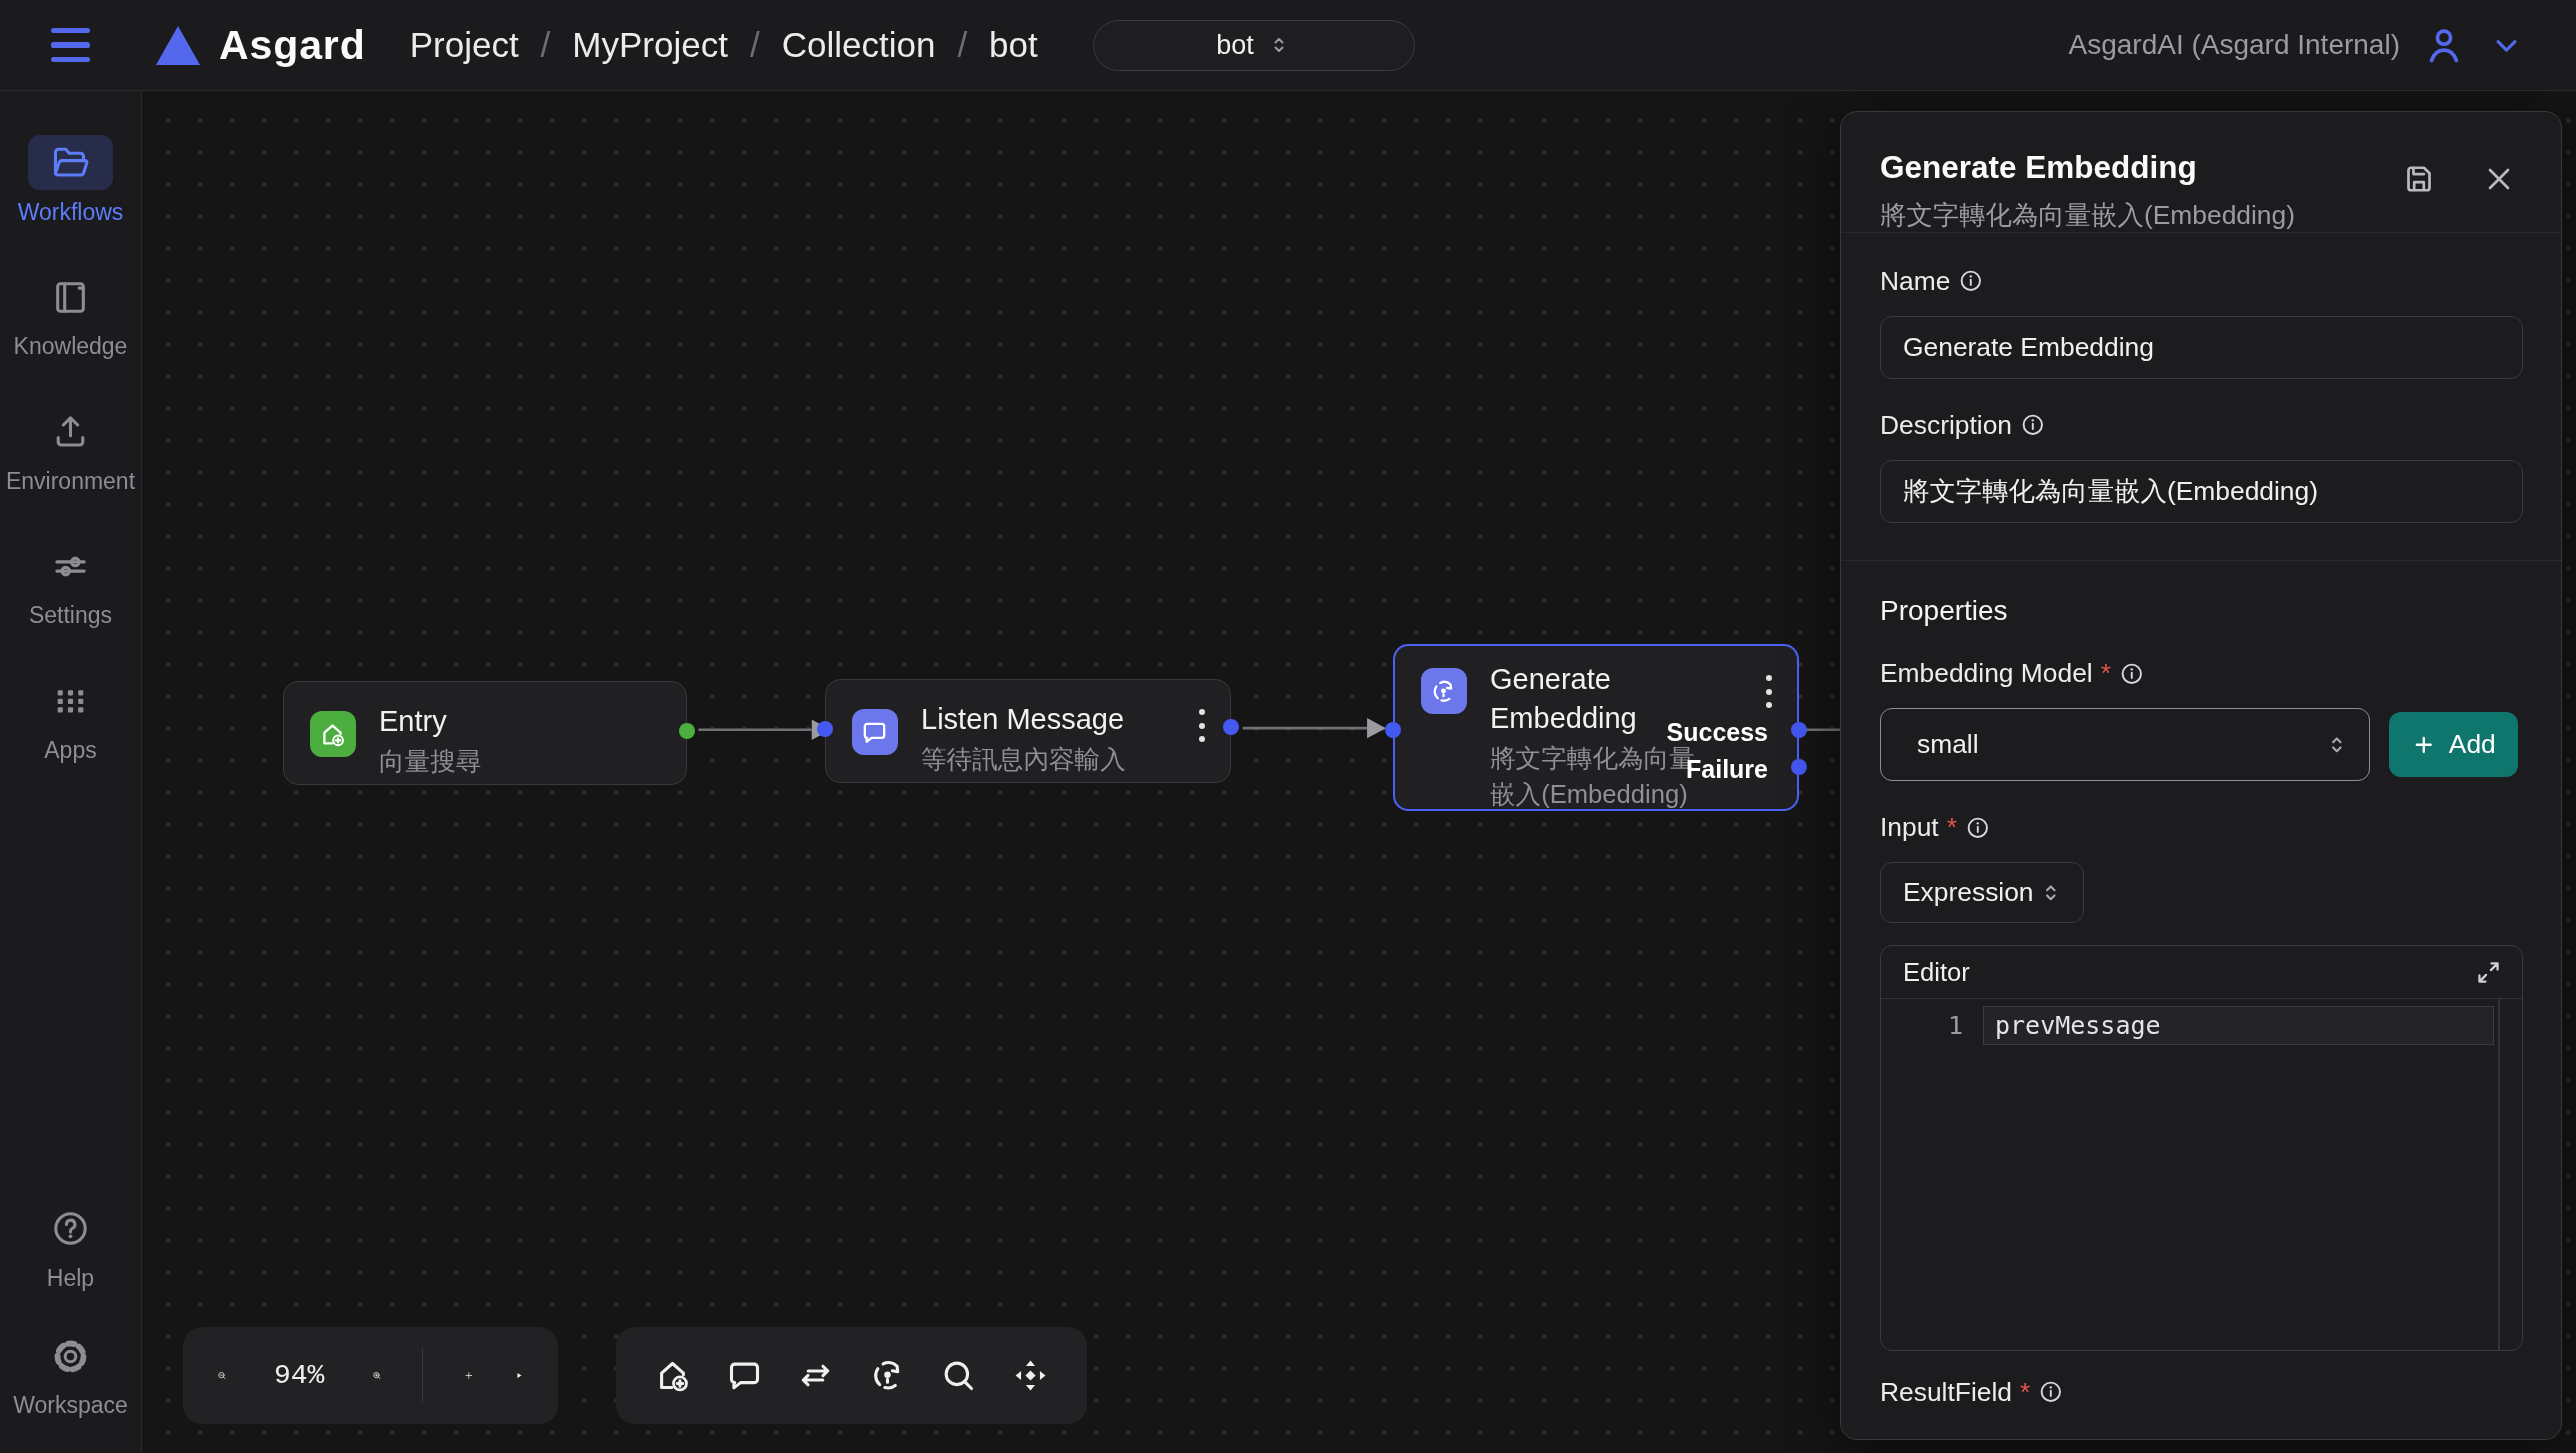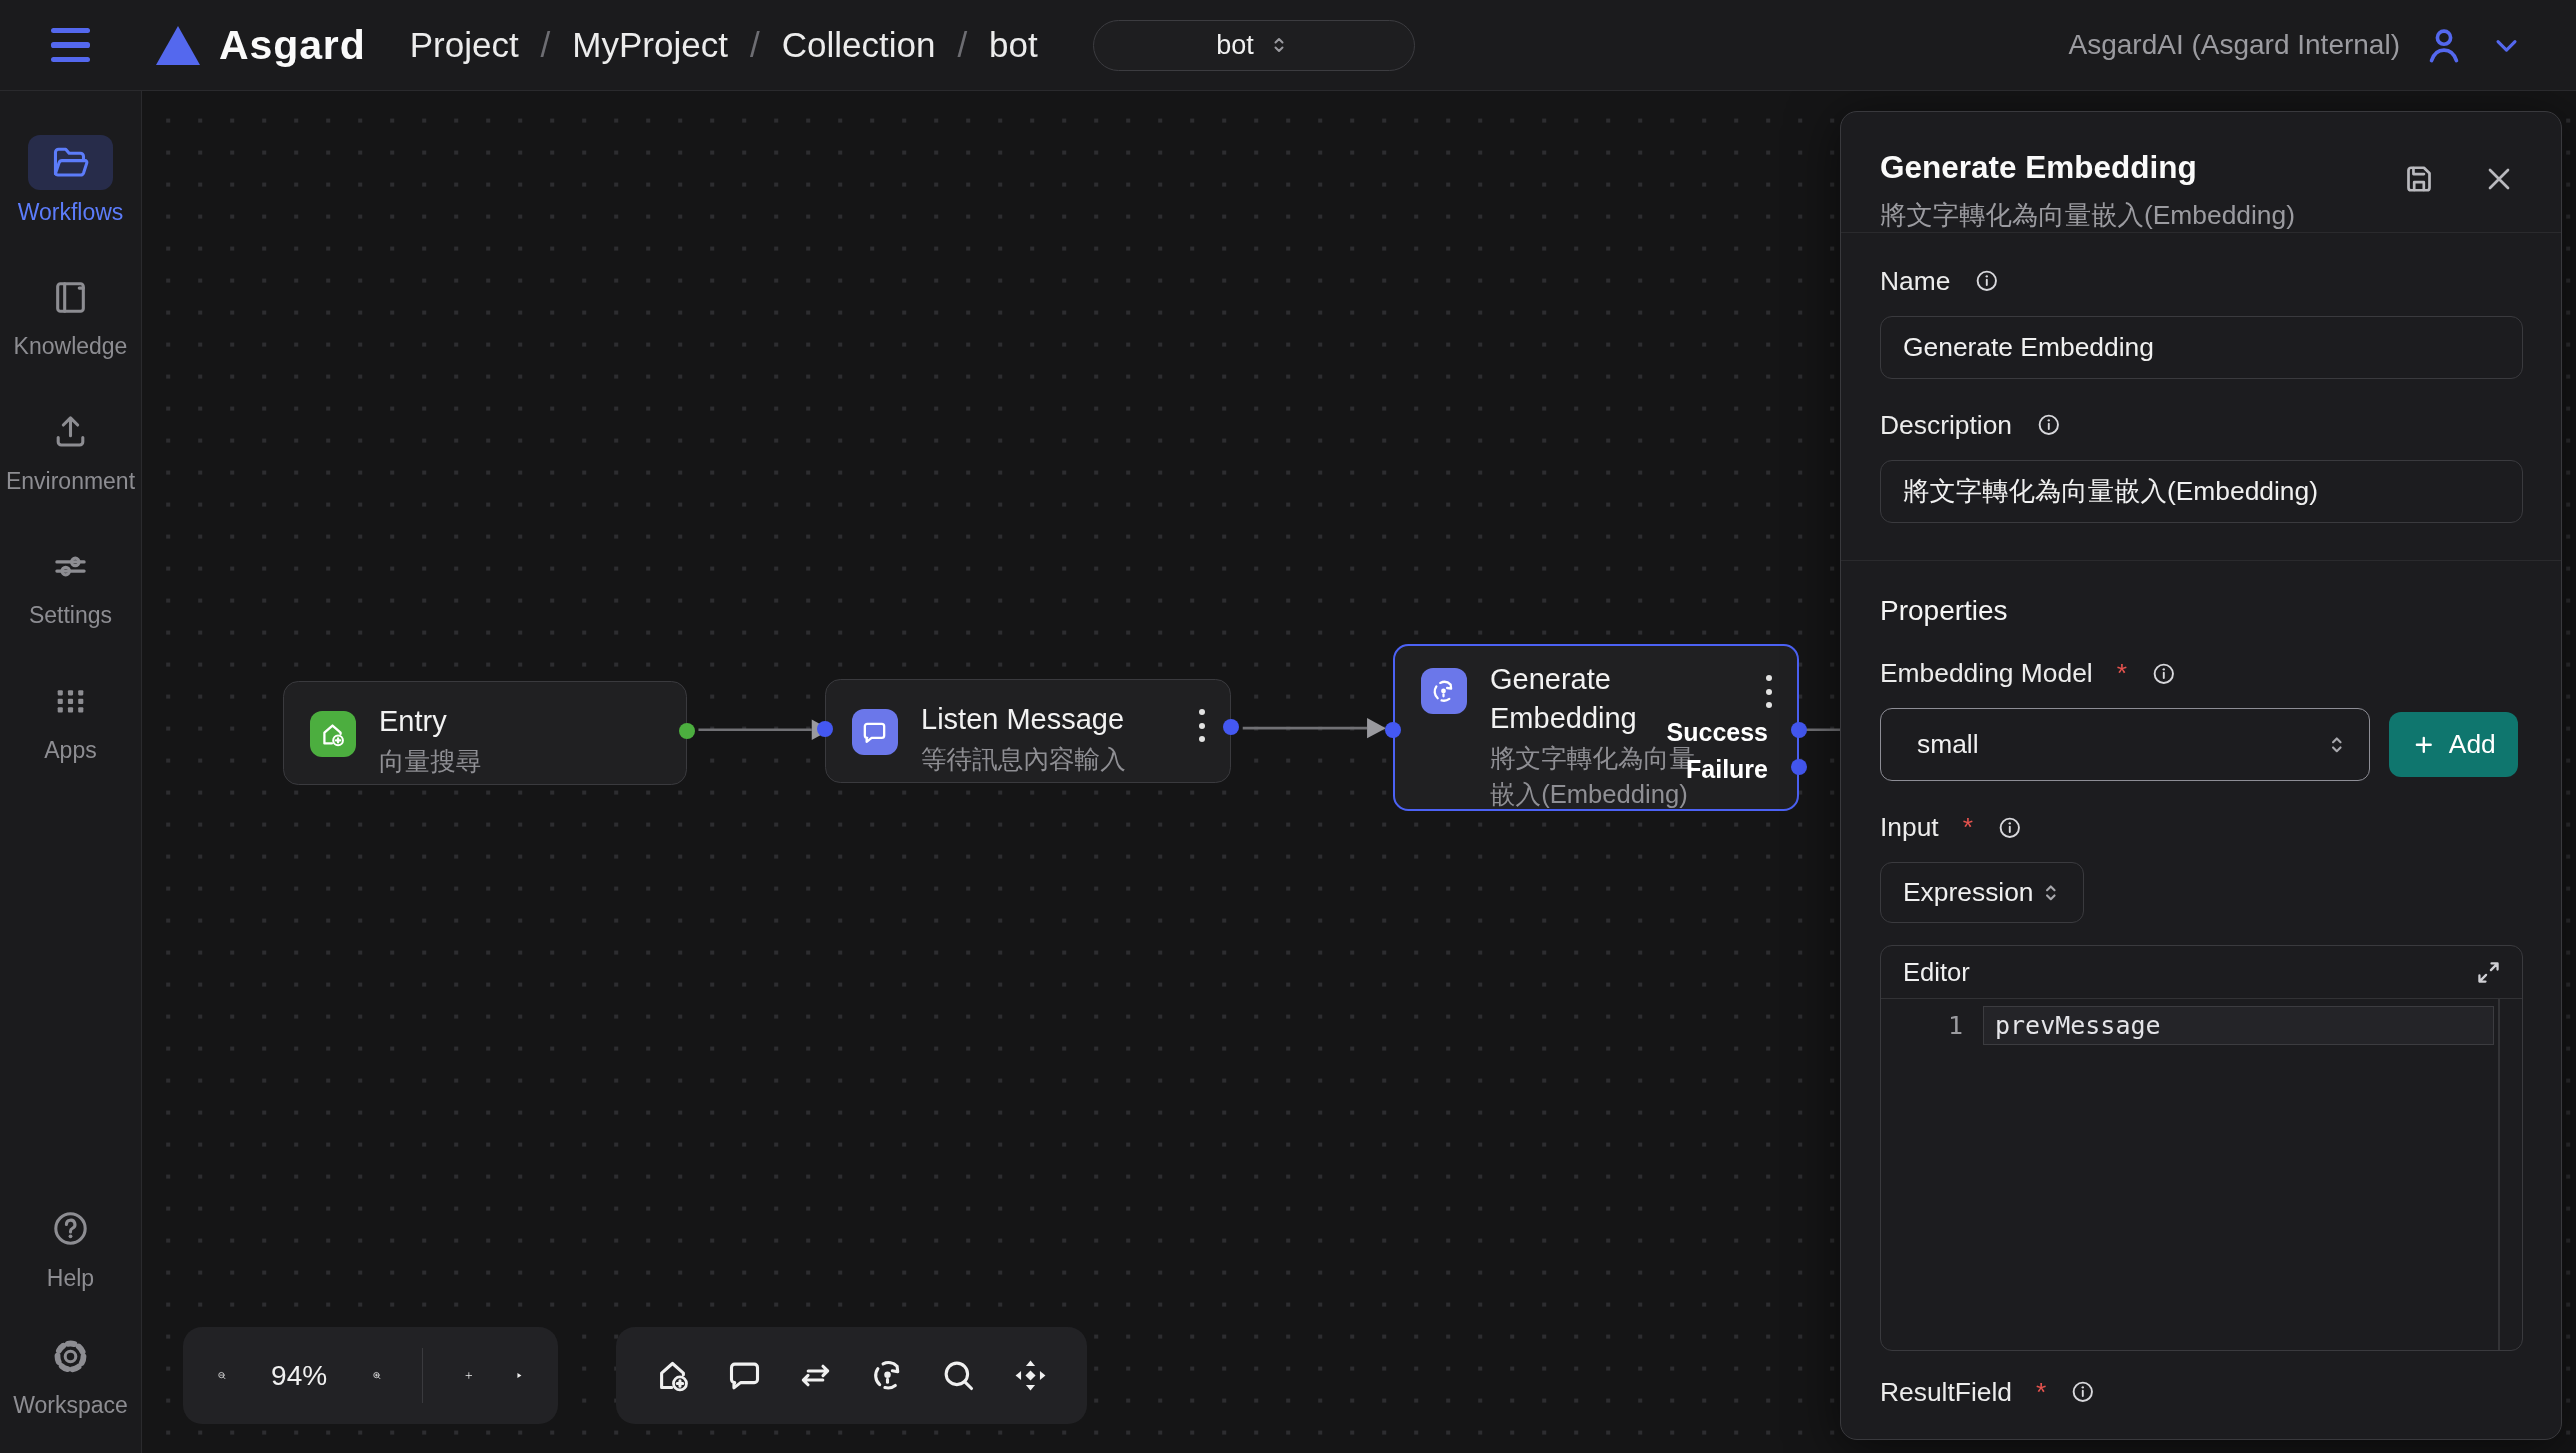--- a/index.html
+++ b/index.html
@@ -57,39 +57,39 @@
   .node .nsub { position:absolute; left:95px; font-size:25.6px; color:#8f8f94; line-height:37px; }
   .kebab { position:absolute; right:22px; top:25.6px; display:flex; flex-direction:column; gap:7.7px; align-items:center; cursor:pointer; padding:3.4px; }
   .kebab i { width:6px; height:6px; border-radius:50%; background:#e2e2e2; }
   .port { position:absolute; width:16px; height:16px; border-radius:50%; z-index:3; }
   .port.blue { background:#4458f2; }
   .port.green { background:#4cae3f; }
   .pout-label { position:absolute; right:29px; font-size:25px; font-weight:700; color:#ffffff; }
 
   
   .toolbar { position:absolute; background:#222225; border-radius:19px; display:flex; align-items:center; z-index:5; }
-  .tb-zoom { left:41px; top:1236px; width:375px; height:97px; padding:0 34px; gap:41px; }
+  .tb-zoom { left:41px; top:1236px; width:375px; height:97px; padding:0 34px; gap:41px;font-family:Liberation Mono, monospace; }
   .tb-icons { left:474px; top:1236px; width:471px; height:97px; padding:0 37px; justify-content:space-between; }
   .toolbar svg { width:39px; height:39px; cursor:pointer; }
   .toolbar svg .t { fill:none; stroke:#f0f0f0; stroke-width:1.9; stroke-linecap:round; stroke-linejoin:round; }
   .toolbar svg .tf { fill:#f0f0f0; }
   .zoom-level { font-size:28px; color:#f0f0f0; min-width:63px; text-align:center; }
   .tb-div { width:1.7px; height:55px; background:#3a3a3e; }
 
   
   .panel { position:absolute; left:1840px; top:111px; width:722px; height:1329px; background:#1c1c1f;
     border:1.7px solid #39393d; border-radius:17px; z-index:10; box-shadow:0 8.5px 51px rgba(0,0,0,.55); overflow:hidden; }
   .panel-header { position:relative; padding:37px 39px 29px 39px; border-bottom:1.7px solid #2a2a2d; height:121px; }
   .panel-title { font-size:31.5px; font-weight:700; color:#fafafa; }
   .panel-subtitle { font-size:26.4px; color:#9b9ba0; margin-top:12px; }
   .ph-icons { position:absolute; right:44px; top:49px; display:flex; gap:44px; }
   .ph-icons svg { width:36px; height:36px; cursor:pointer; }
   .ph-icons .g { fill:none; stroke:#b9b9be; stroke-width:1.8; stroke-linecap:round; stroke-linejoin:round; }
   .panel-body { padding:24px 39px 0 39px; }
-  .field-label { display:flex; align-items:center; gap:24px; font-size:26.4px; color:#ececec; margin-top:31px; }
+  .field-label { display:flex; align-items:center; gap:8px; font-size:26.4px; color:#ececec; margin-top:31px; }
   .req { color:#e5534e; font-size:26.4px; }
   .info-ic { width:25.6px; height:25.6px; }
   .info-ic .g { fill:none; stroke:#d8d8dc; stroke-width:1.8; stroke-linecap:round; }
   .text-input { width:643px; height:63px; margin-top:19px; background:transparent; border:1.7px solid #3a3a3e;
     border-radius:12px; color:#f0f0f0; font-size:26.4px; padding:0 22px; font-family:"Liberation Sans",sans-serif; outline:none; }
   .divider { height:1.7px; background:#2a2a2d; margin:37px -39px 0 -39px; }
   .sec-title { font-size:28px; color:#f5f5f5; margin-top:34px; }
   .sec-sub { font-size:25px; color:#98989d; margin-top:12px; }
   .model-row { display:flex; align-items:center; gap:19px; margin-top:19px; }
   .select { border:1.7px solid #3a3a3e; border-radius:12px; background:transparent; display:flex; align-items:center;

